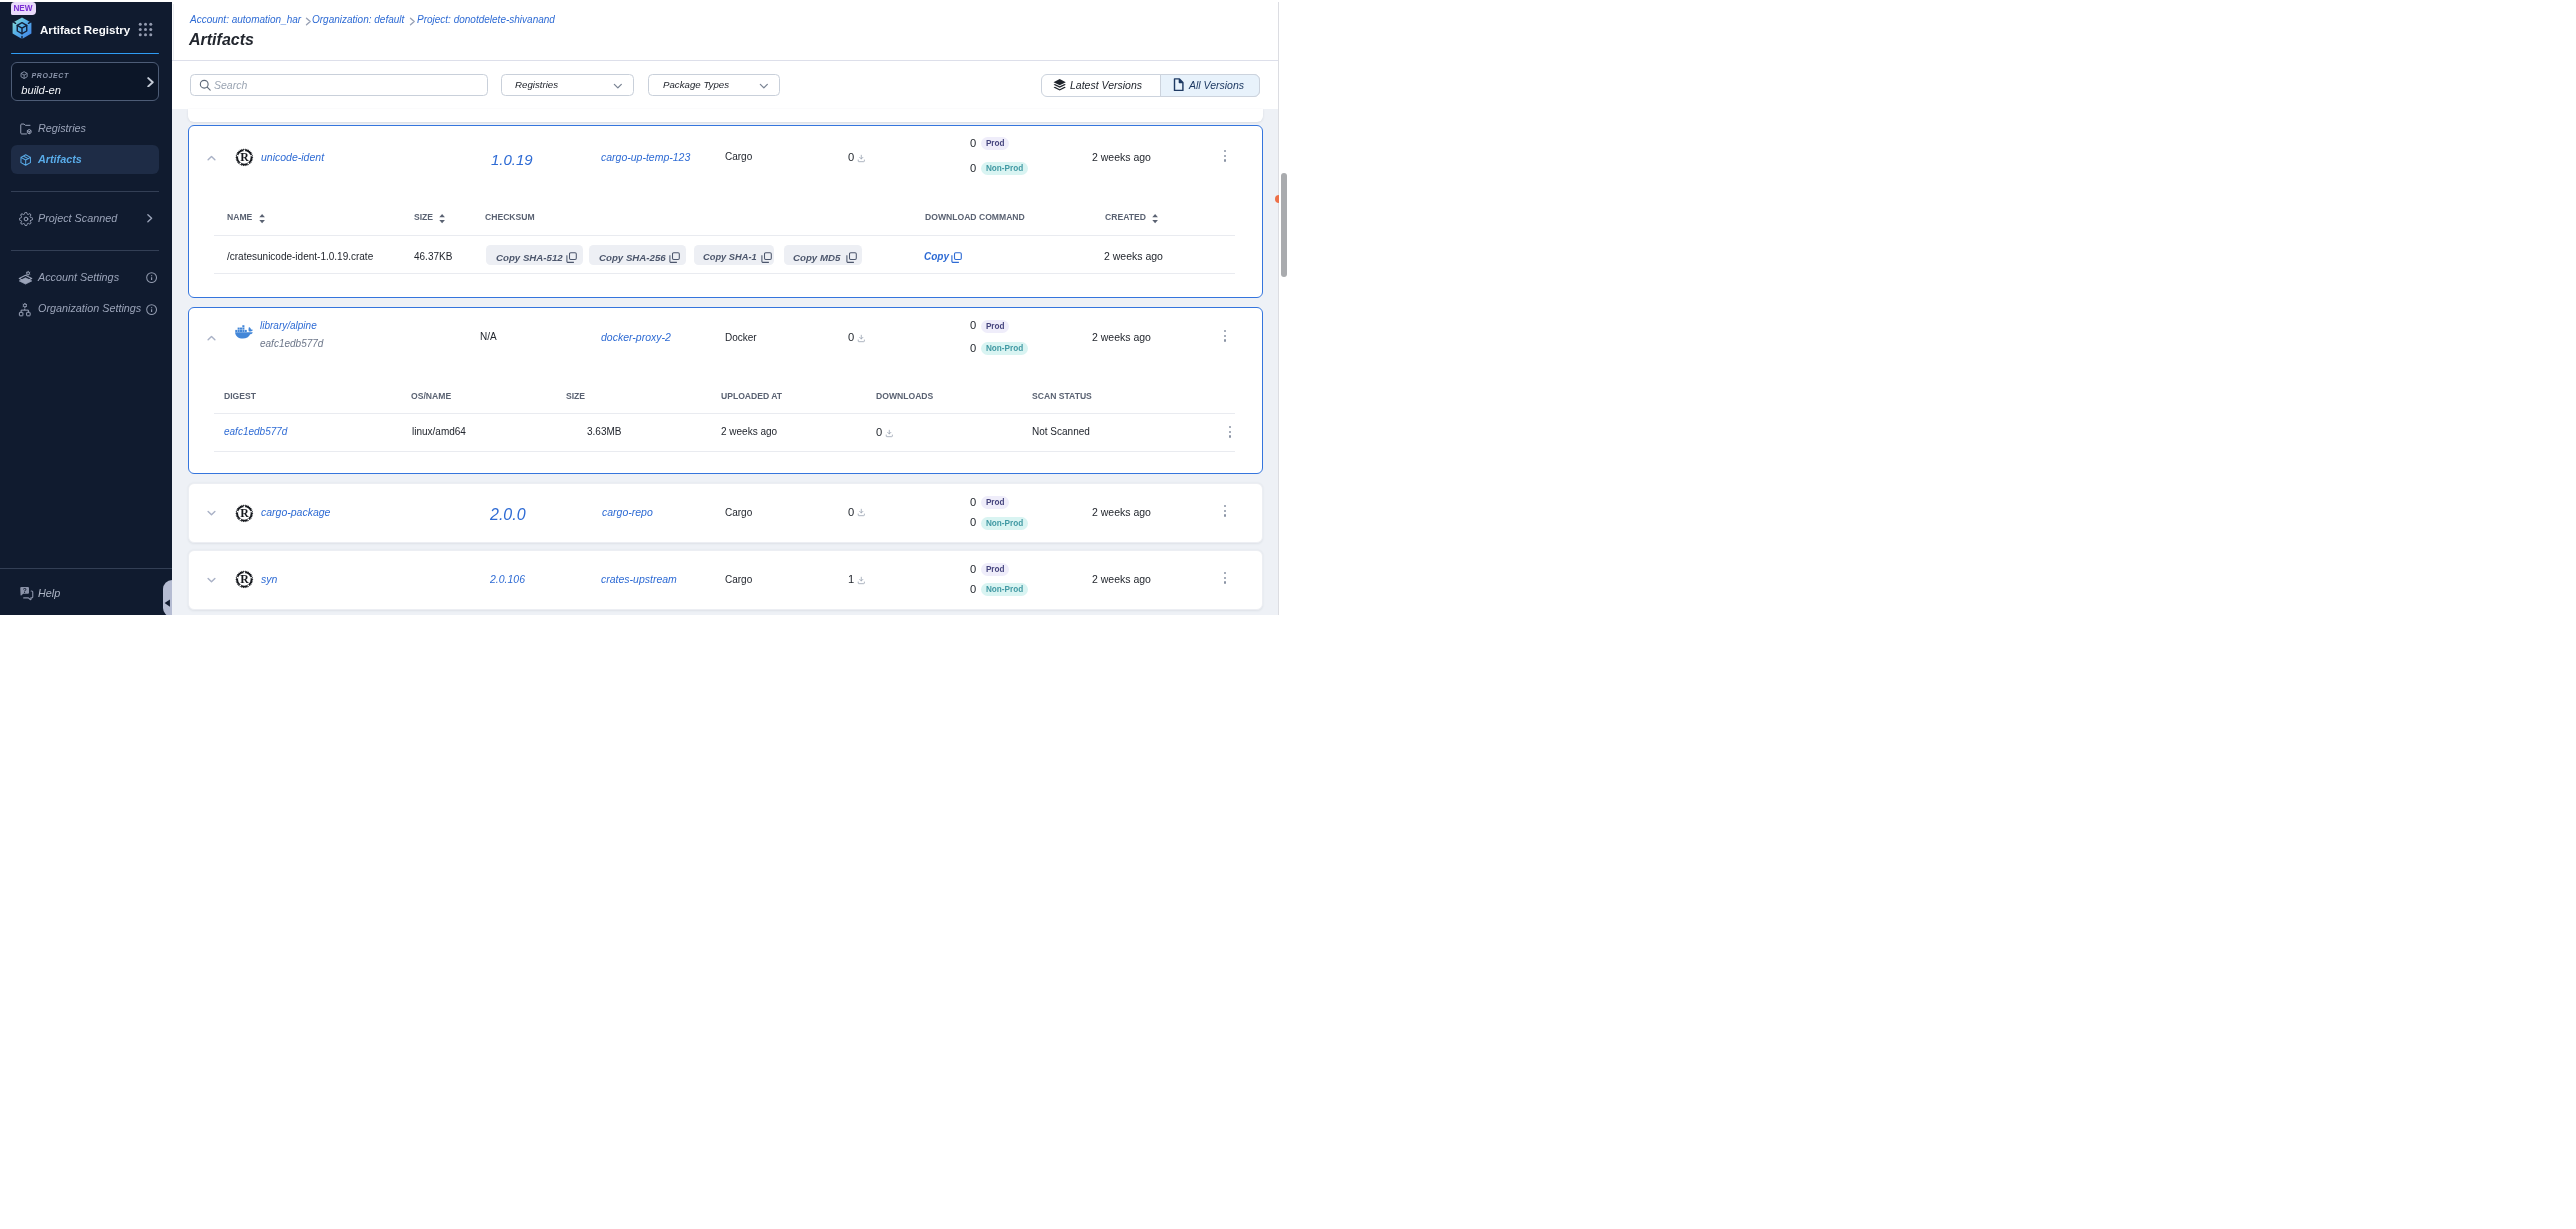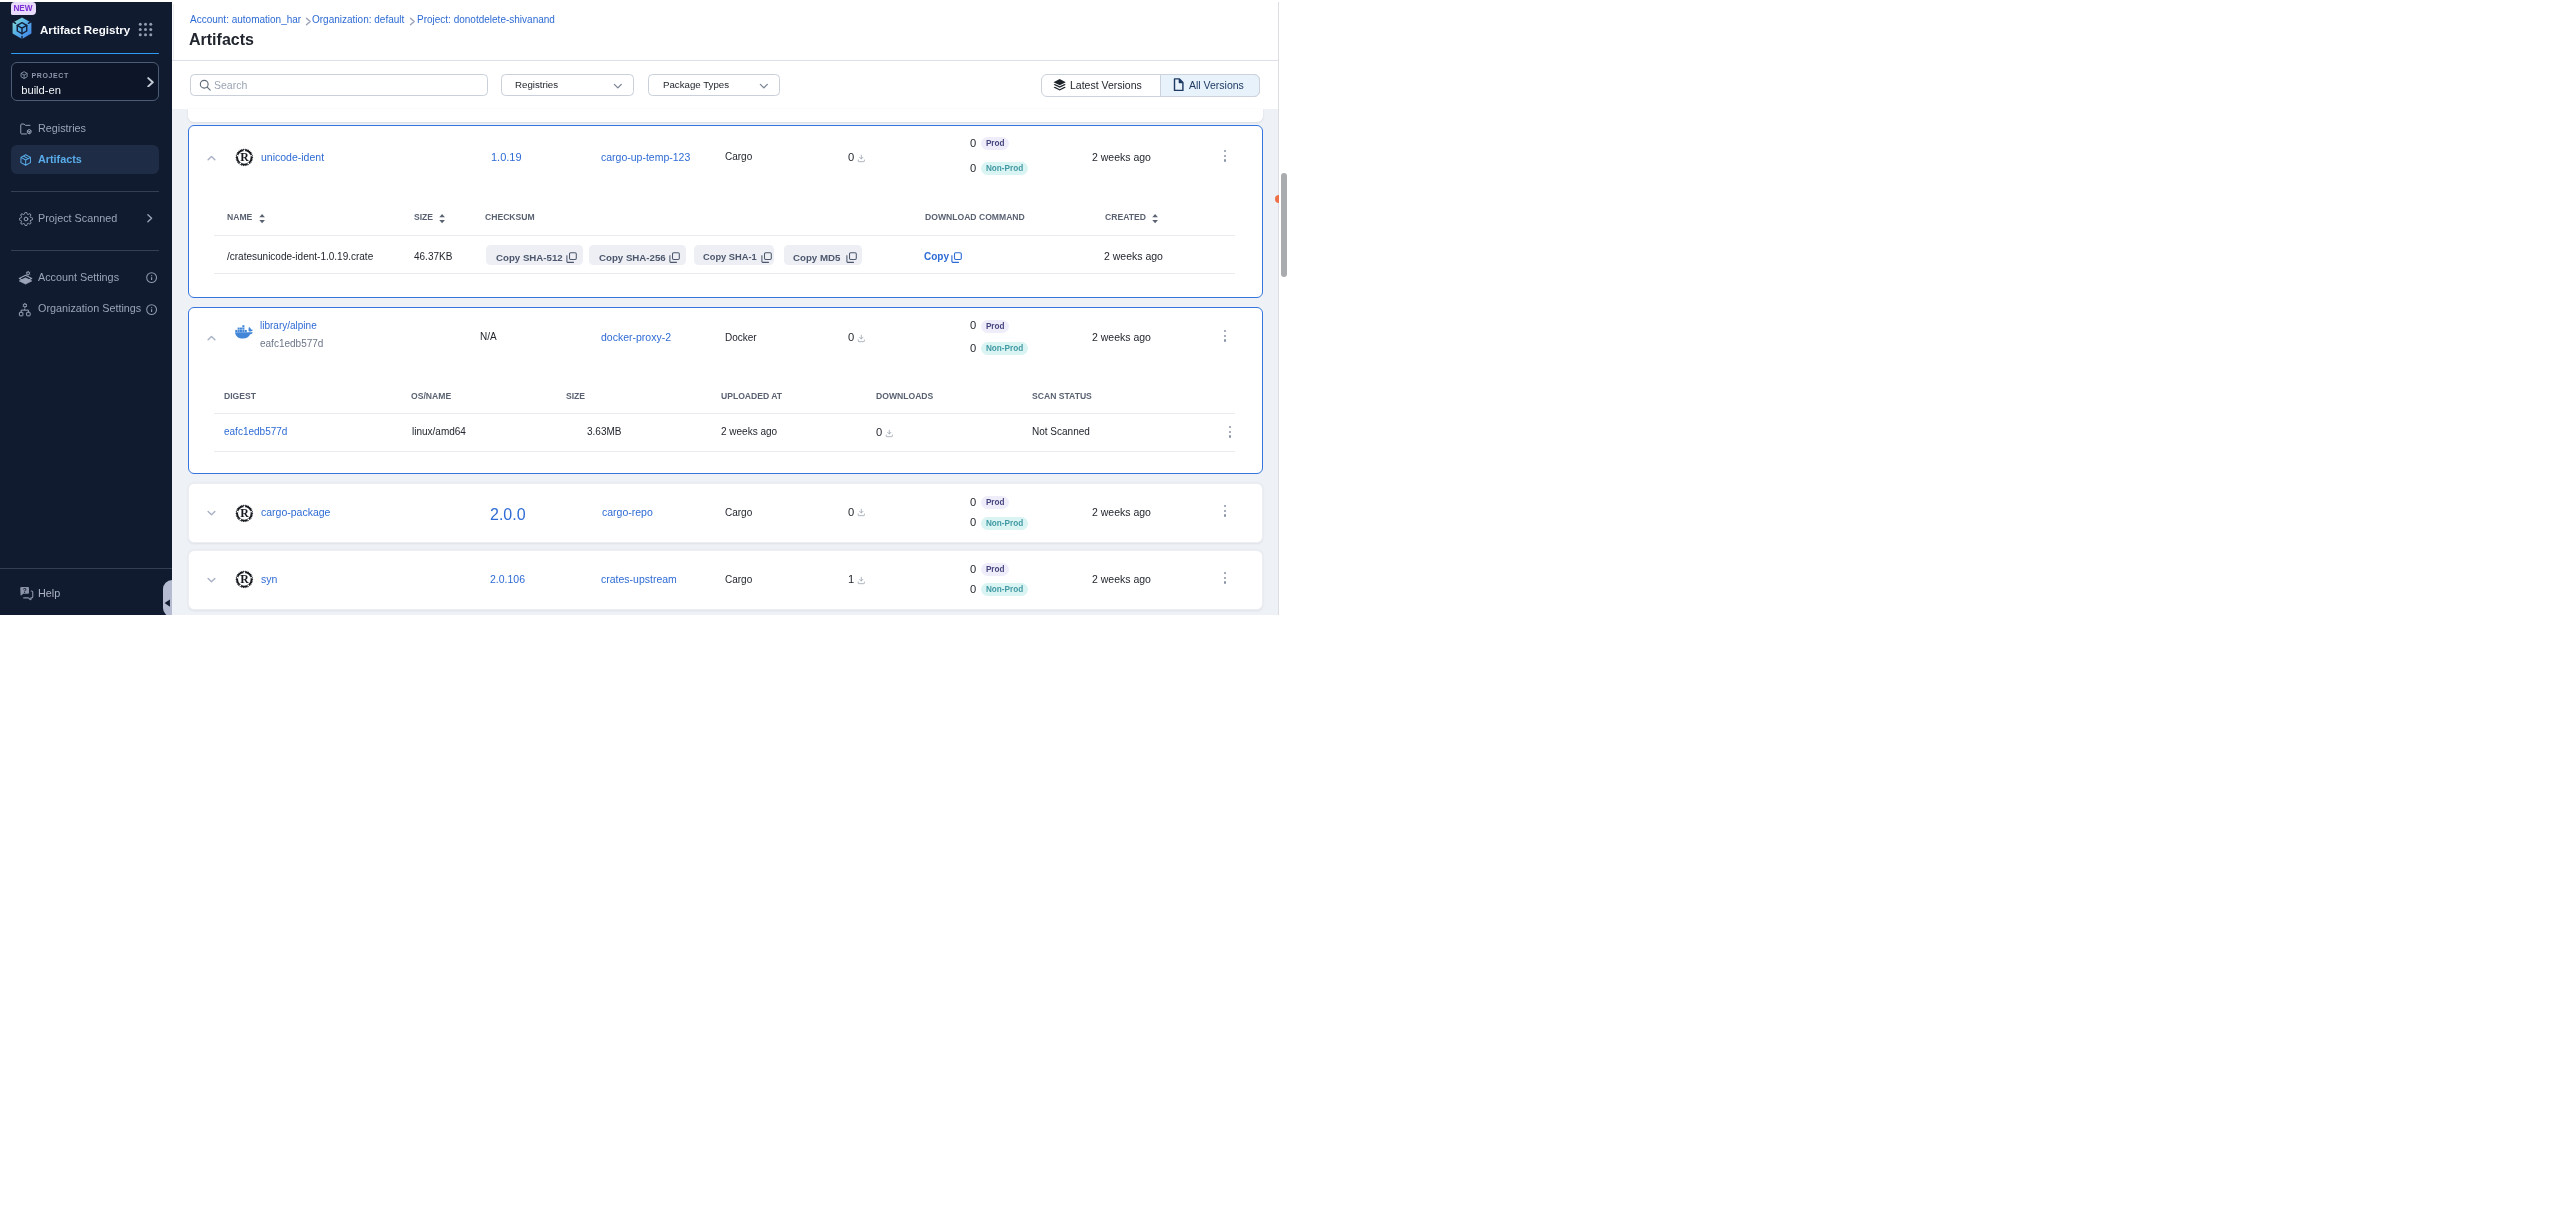--- a/index.html
+++ b/index.html
@@ -1,19 +1,19 @@
 <!DOCTYPE html>
 <html style="font-size:12px"><head>
 <meta charset="utf-8">
 <style>
 * { margin:0; padding:0; box-sizing:border-box; }
 html,body { width:1288px; height:615px; overflow:hidden; }
 body { font-family:"Liberation Sans", sans-serif; background:#ffffff; position:relative; }
 .abs { position:absolute; }
-.t { position:absolute; white-space:nowrap; line-height:1; }
+.t { position:absolute; white-space:nowrap; line-height:1;font-style:italic; }
 
 
 #sidebar { position:absolute; left:0; top:1.5px; width:172px; height:729px; background:#101b2f; }
 .sdiv { position:absolute; height:0.7px; background:#333f55; }
 .navtxt { color:#9ba4b9; font-size:10.8px; }
 #newbadge { position:absolute; left:10.5px; top:0px; width:25px; height:13.4px; background:#e9dbfa; color:#7b2fd3; font-weight:bold; font-size:8.2px; border-radius:3.7px 3.7px 3.7px 1.5px; text-align:center; line-height:13.4px; }
 #argtitle { position:absolute; left:40px; top:21.7px; color:#fafbfd; font-size:11.6px; font-weight:bold; }
 #blueline { position:absolute; left:10.5px; top:51px; width:148px; height:1.9px; background:#2f9cf4; border-radius:1.5px; }
 #projbox { position:absolute; left:10.5px; top:60px; width:148px; height:39px; background:#0c1628; border:0.7px solid #4d5c76; border-radius:6px; }
 #contentbg { position:absolute; left:172px; top:109px; width:1107px; height:506px; background:#eef1f6; }
@@ -211,21 +211,21 @@
 <svg class="abs" style="left:235px;top:148px" width="18.7" height="18.7" viewBox="0 0 26 26">
   <path fill-rule="evenodd" fill="#16191e" d="M25.50,13.00 L23.84,14.14 L25.23,15.60 L23.37,16.37 L24.42,18.08 L22.44,18.45 L23.11,20.35 L21.10,20.29 L21.36,22.29 L19.41,21.82 L19.25,23.83 L17.43,22.96 L16.86,24.89 L15.27,23.66 L14.31,25.43 L13.00,23.90 L11.69,25.43 L10.73,23.66 L9.14,24.89 L8.57,22.96 L6.75,23.83 L6.59,21.82 L4.64,22.29 L4.90,20.29 L2.89,20.35 L3.56,18.45 L1.58,18.08 L2.63,16.37 L0.77,15.60 L2.16,14.14 L0.50,13.00 L2.16,11.86 L0.77,10.40 L2.63,9.63 L1.58,7.92 L3.56,7.55 L2.89,5.65 L4.90,5.71 L4.64,3.71 L6.59,4.18 L6.75,2.17 L8.57,3.04 L9.14,1.11 L10.73,2.34 L11.69,0.57 L13.00,2.10 L14.31,0.57 L15.27,2.34 L16.86,1.11 L17.43,3.04 L19.25,2.17 L19.41,4.18 L21.36,3.71 L21.10,5.71 L23.11,5.65 L22.44,7.55 L24.42,7.92 L23.37,9.63 L25.23,10.40 L23.84,11.86 Z M21.80,13.00 A8.8,8.8 0 1,0 4.20,13.00 A8.8,8.8 0 1,0 21.80,13.00 Z"></path>
   <text x="13.1" y="18.6" font-family="Liberation Serif" font-size="16.5" font-weight="bold" text-anchor="middle" fill="#16191e">R</text>
   <circle cx="13" cy="3.4" r="1.2" fill="#fff"></circle>
     <circle cx="3.7" cy="10.5" r="1.2" fill="#fff"></circle>
     <circle cx="22.3" cy="10.5" r="1.2" fill="#fff"></circle>
     <circle cx="7.4" cy="21.4" r="1.2" fill="#fff"></circle>
     <circle cx="18.6" cy="21.4" r="1.2" fill="#fff"></circle>
 </svg>
 <div class="t link" style="left:261px;top:152px;font-size:10.5px">unicode-ident</div>
-<div class="t link" style="left:491px;top:152px;font-size:11px">1.0.19</div>
+<div class="t link" style="left:491px;top:152px;font-size:15px">1.0.19</div>
 <div class="t link" style="left:601px;top:152px;font-size:10.5px">cargo-up-temp-123</div>
 <div class="td" style="left:725px;top:152px;font-size:10px">Cargo</div>
 <div class="num" style="left:848px;top:152px">0</div>
 <svg class="abs" style="left:857px;top:154px" width="8.6" height="8.6" viewBox="0 0 14 14" fill="none" stroke="#9aa3b2" stroke-width="1.3" stroke-linecap="round" stroke-linejoin="round">
     <path d="M7,2 v6 M4.3,5.4 L7,8.1 L9.7,5.4 M2,9.8 v1.7 a1,1 0 0 0 1,1 h8 a1,1 0 0 0 1,-1 V9.8"></path>
   </svg>
 <div class="num" style="left:970px;top:138px">0</div>
 <div class="badge bprod" style="left:981px;top:137px">Prod</div>
 <div class="num" style="left:970px;top:163px">0</div>
 <div class="badge bnon" style="left:981px;top:162px">Non-Prod</div>

